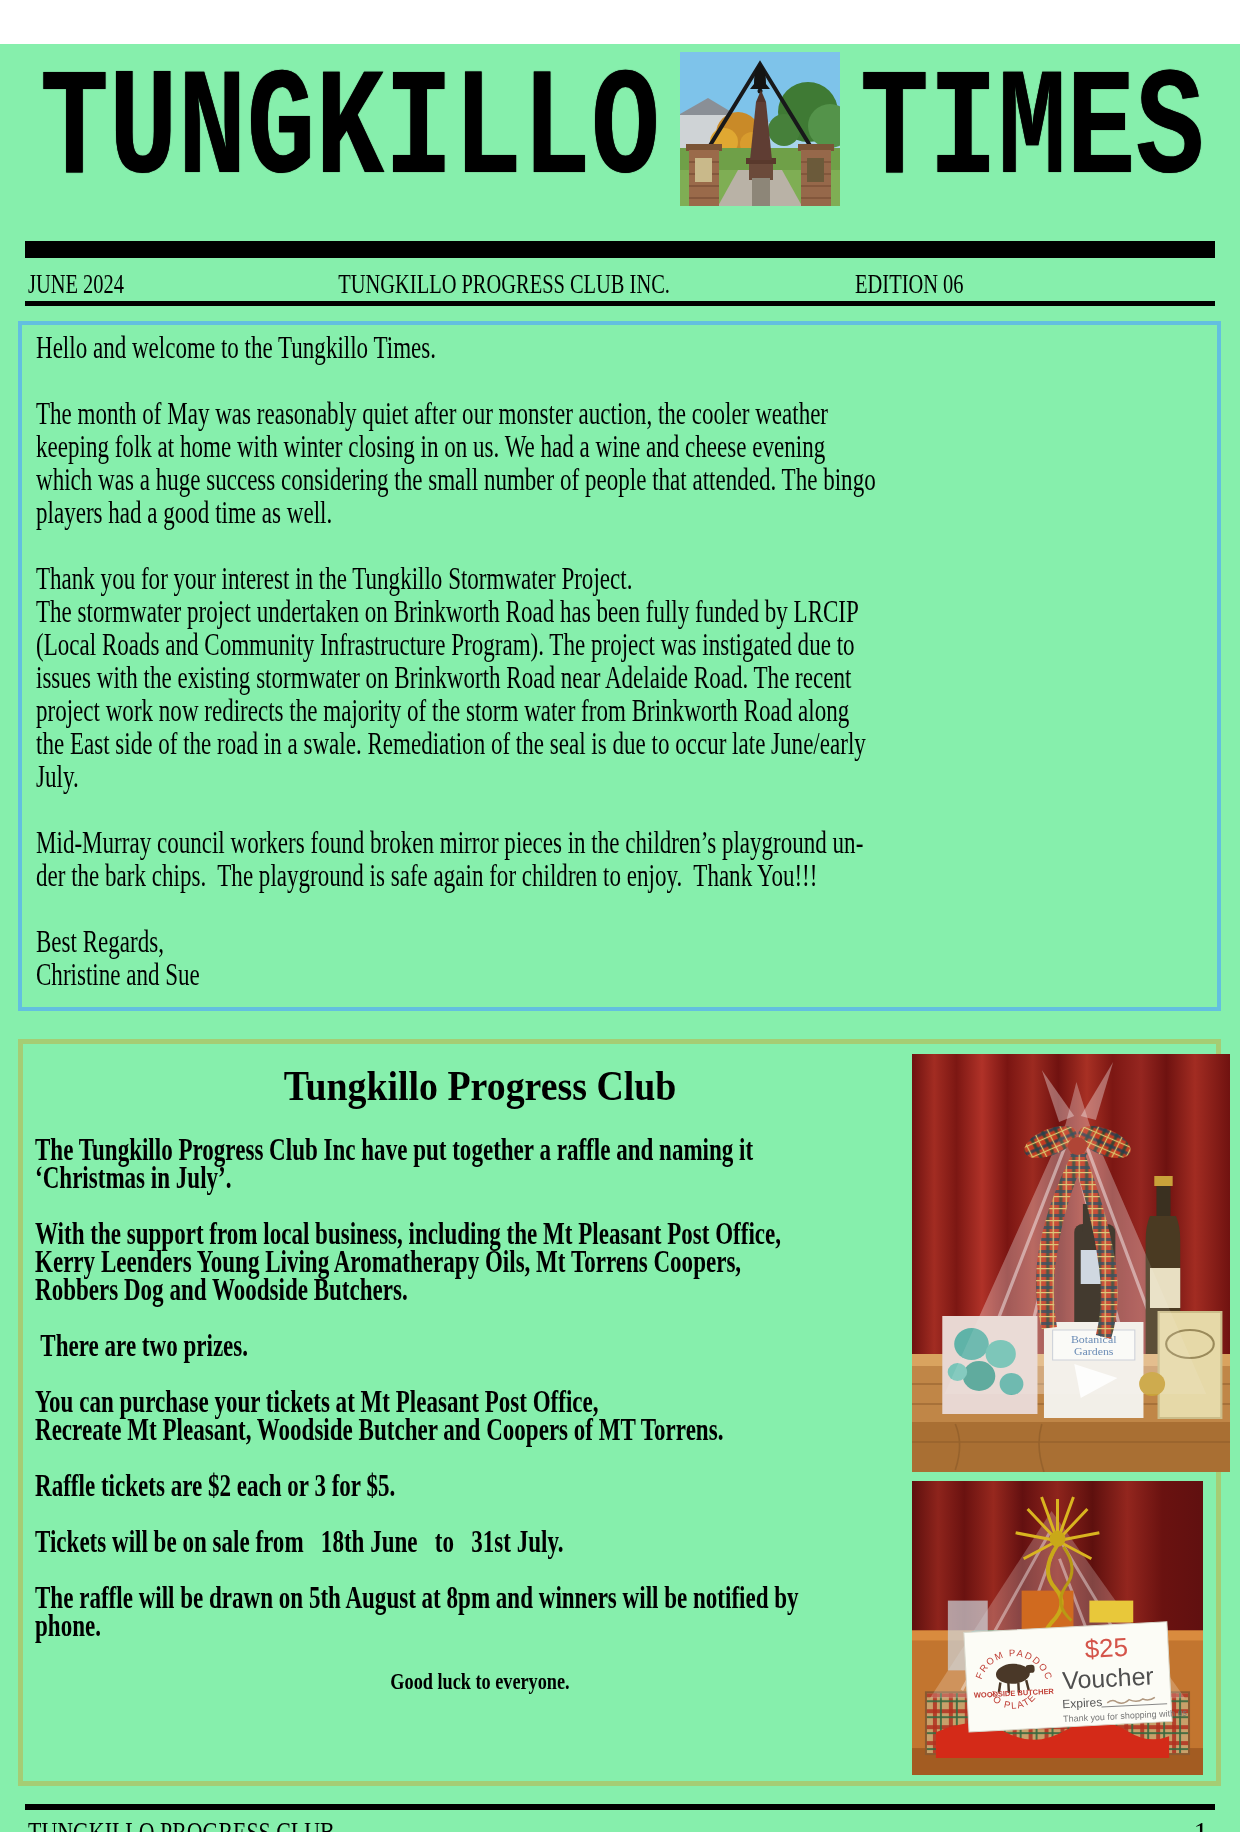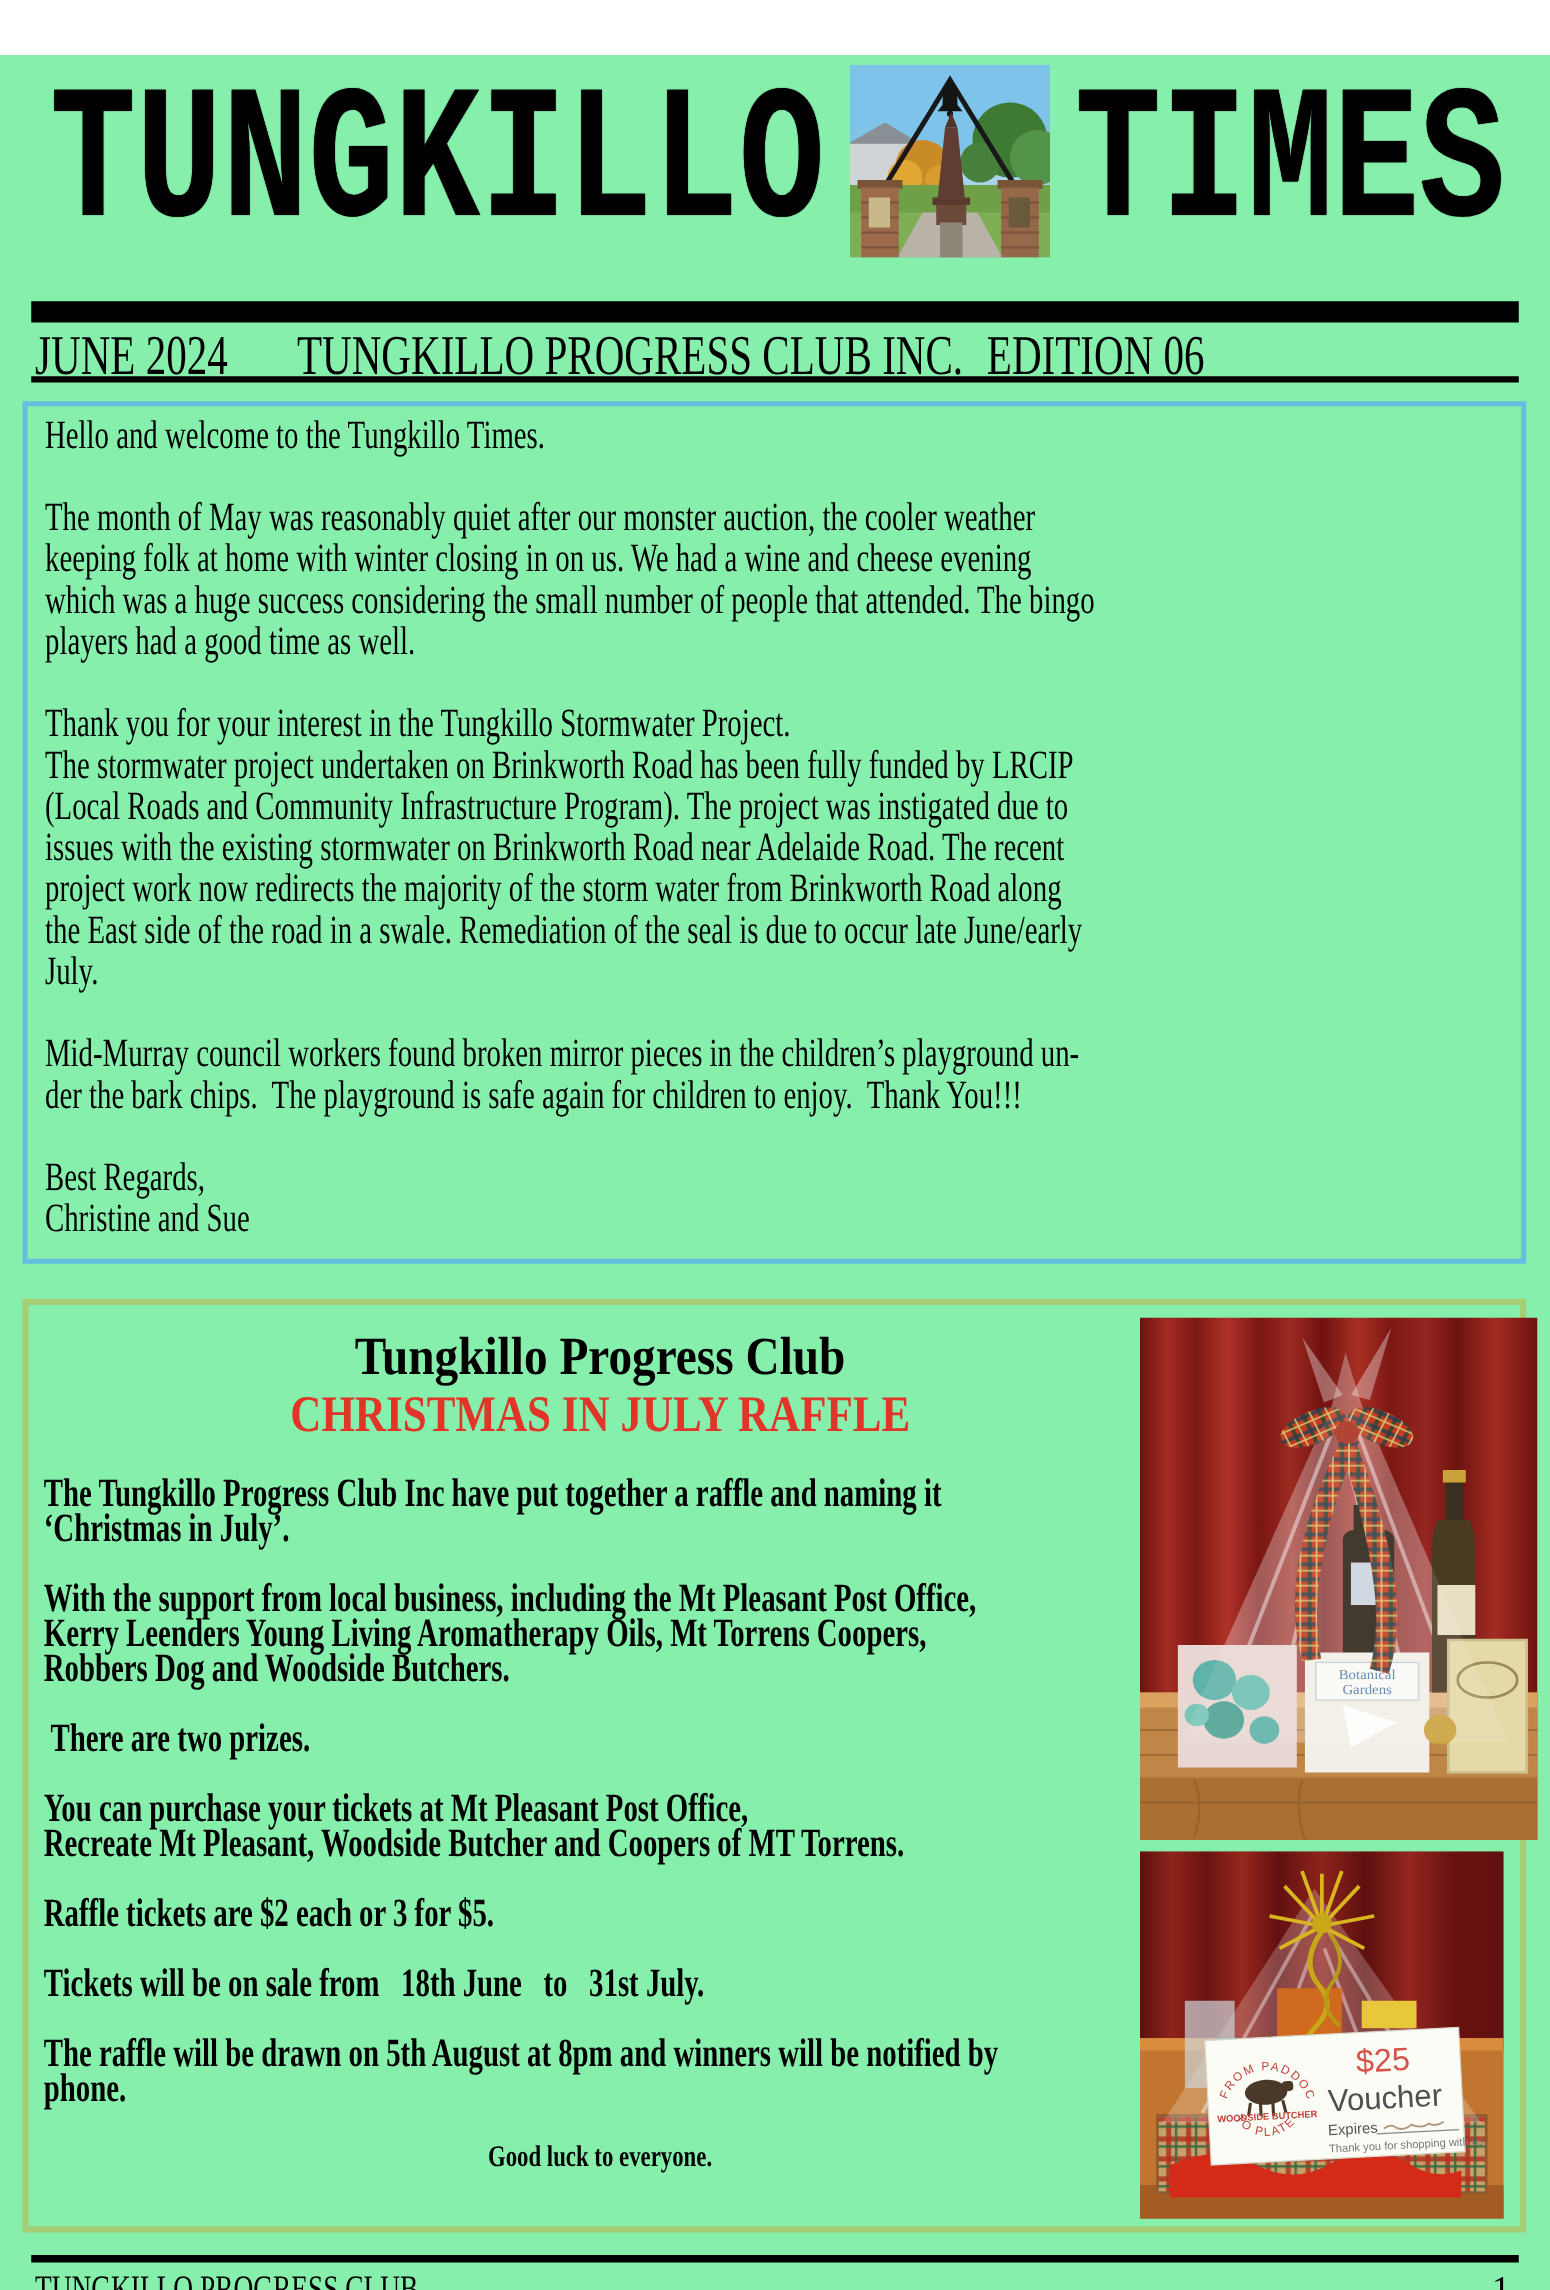--- a/index.html
+++ b/index.html
@@ -15,21 +15,21 @@
   #mast-left{left:40px;}
   #mast-right{left:860px;}
   .mast-photo{position:absolute;left:680px;top:8px;width:160px;height:154px;}
 
   .rule{position:absolute;left:25px;width:1190px;background:#000;}
   #rule-1{top:197px;height:17px;}
   #rule-2{top:257px;height:5px;}
   #rule-footer{top:1760px;height:6px;}
 
   
-  .dateline{position:absolute;left:0;top:221px;width:1008px;height:38px;font-size:45px;line-height:38px;}
+  .dateline{position:absolute;left:0;top:221px;width:1008px;height:38px;font-size:28px;line-height:38px;}
   .dl-left{position:absolute;left:28px;top:0;}
   .dl-center{position:absolute;left:0;right:0;top:0;text-align:center;}
   .dl-right{position:absolute;right:44px;top:0;text-align:right;}
   .cond-l{display:inline-block;transform:scaleX(0.73);transform-origin:left top;white-space:pre;}
   .cond-c{display:inline-block;transform:scaleX(0.73);transform-origin:center top;white-space:pre;}
   .cond-r{display:inline-block;transform:scaleX(0.73);transform-origin:right top;white-space:pre;}
 
   
   .welcome-box{position:absolute;left:18px;top:277px;width:1167px;height:676px;
         border:4px solid #c4b5fd;padding:6px 14px 0 14px;}
@@ -143,21 +143,20 @@
     <p>Mid-Murray council workers found broken mirror pieces in the children’s playground un-
 der the bark chips.  The playground is safe again for children to enjoy.  Thank You!!!</p>
     <p>Best Regards,
 Christine and Sue</p>
   </div>
 
   <div class="raffle-box" style="border-color: rgb(165, 205, 116);">
 
     <div class="raffle-left">
       <h2 class="raffle-title"><span>Tungkillo Progress Club</span></h2>
-      <h2 class="raffle-subtitle" style="color: rgb(224, 53, 40);"><span>CHRISTMAS IN JULY RAFFLE</span></h2>
       <div class="raffle-paras">
         <p>The Tungkillo Progress Club Inc have put together a raffle and naming it
 ‘Christmas in July’.</p>
         <p>With the support from local business, including the Mt Pleasant Post Office,
 Kerry Leenders Young Living Aromatherapy Oils, Mt Torrens Coopers,
 Robbers Dog and Woodside Butchers.</p>
         <p class="extra-gap"> There are two prizes.</p>
         <p>You can purchase your tickets at Mt Pleasant Post Office,
 Recreate Mt Pleasant, Woodside Butcher and Coopers of MT Torrens.</p>
         <p>Raffle tickets are $2 each or 3 for $5.</p>

